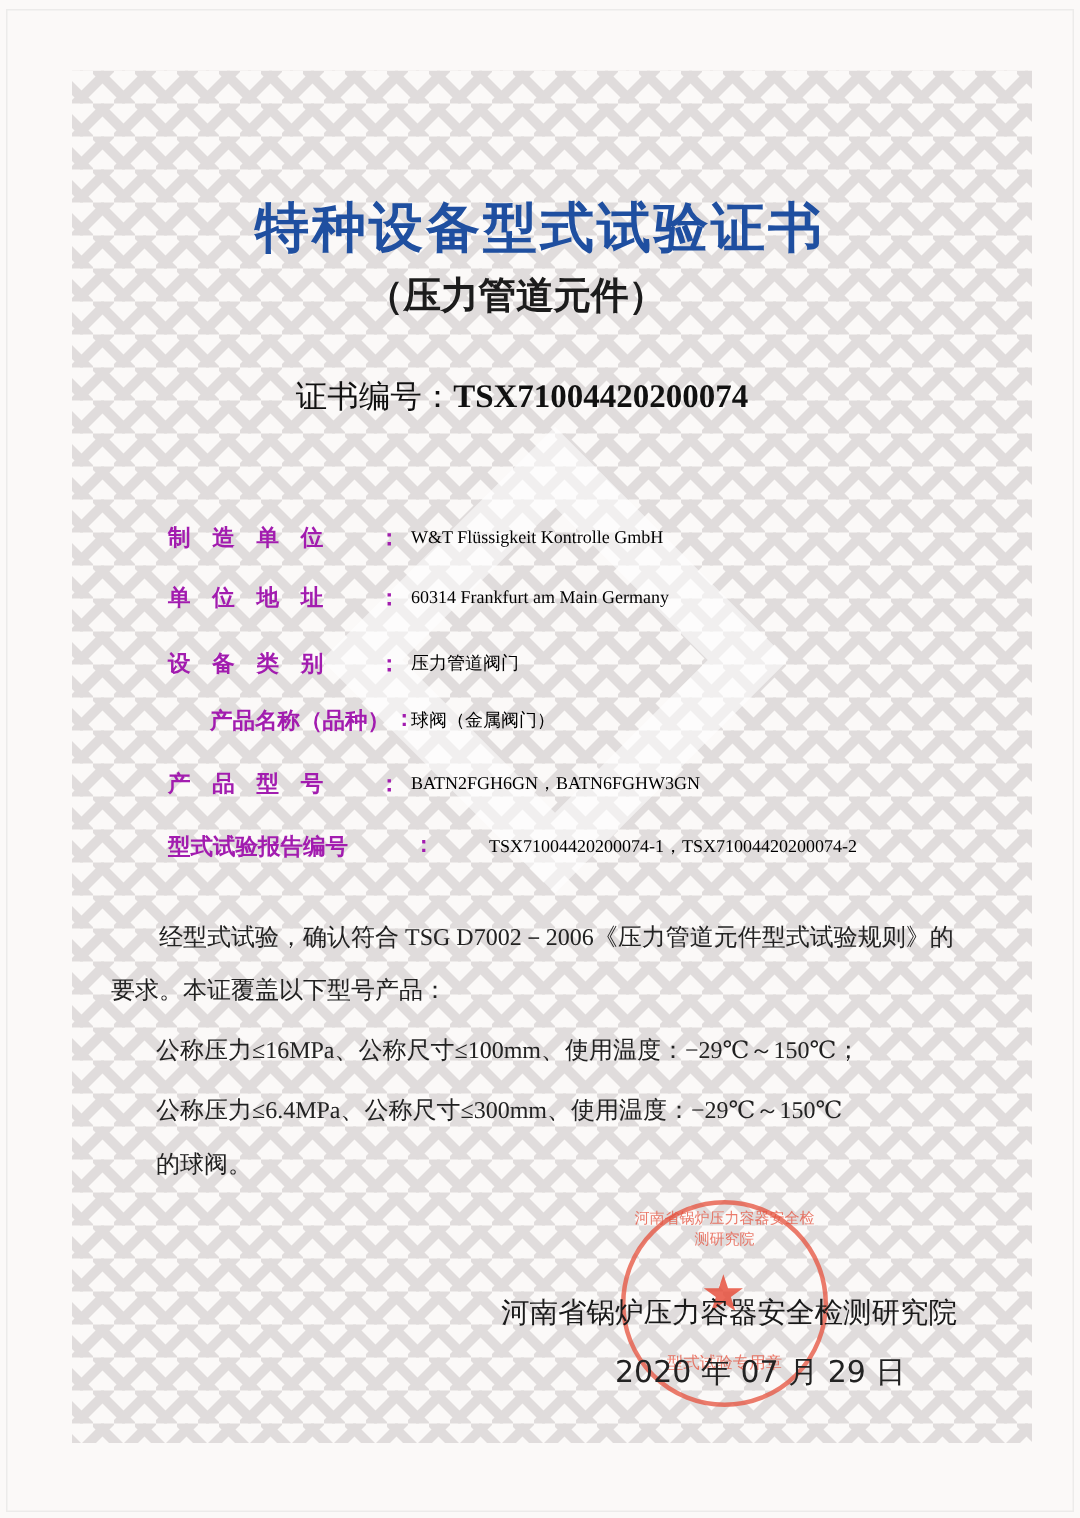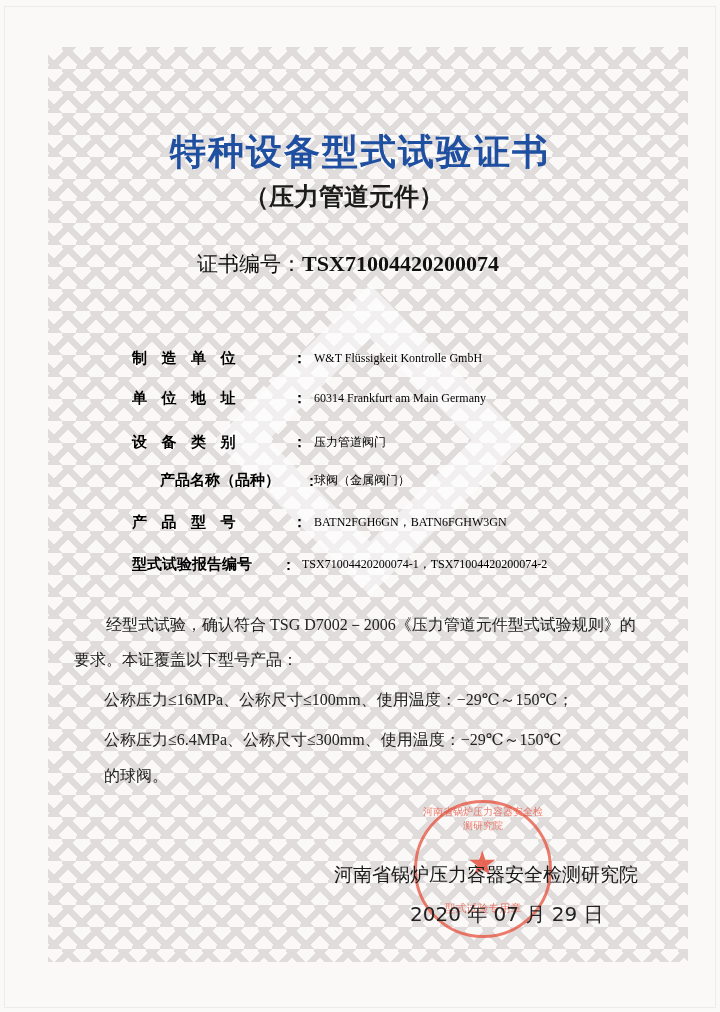--- a/index.html
+++ b/index.html
@@ -52,23 +52,22 @@
       position: absolute; left: 0; width: 696px; top: 250px;
       text-align: center; font-size: 21px; color: #111;
     }
     .certno .num { font-weight: bold; font-family: "Liberation Serif", serif; font-size: 22px; }
     .fields { position: absolute; left: 112px; top: 345px; }
     .field {
       position: absolute; left: 0; white-space: nowrap; height: 26px;
       display: flex; align-items: center;
     }
     .field .label {
-      font-weight: bold; font-size: 15px; width: 140px; color: #000000;
-      font-family: Liberation Sans, sans-serif;
-      margin-left: 20px;
+      font-weight: bold; font-size: 15px; width: 140px; color: #a21caf;
+      font-family: Liberation Mono, monospace;
     }
     .field .label.spaced { letter-spacing: 14.5px; }
     .field .value { font-size: 12px; font-family: "Liberation Serif", "DejaVu Serif", serif; color: #000000; }
     .para {
       position: absolute; font-size: 16px; color: #222;
       font-family: "Liberation Serif", "DejaVu Serif", serif; white-space: nowrap;
     }
     .stamp {
       position: absolute; left: 414px; top: 800px; width: 138px; height: 138px;
       border: 3px solid rgba(230,80,60,0.75); border-radius: 50%; box-sizing: border-box;
@@ -127,21 +126,21 @@
   <div class="field" style="top:122px;text-align:right;">
     <span class="label" style="width:148px;">产品名称（品种）</span>
     <span class="label" style="width:14px;">:</span>
     <span class="value">球阀（金属阀门）</span>
   </div>
   <div class="field" style="top:164px;">
     <span class="label spaced">产品型号</span>
     <span class="label" style="width:22px;">：</span>
     <span class="value">BATN2FGH6GN，BATN6FGHW3GN</span>
   </div>
-  <div class="field" style="top:206px;">
+  <div class="field" style="top:206px;gap:32px;">
     <span class="label" style="width:134px;">型式试验报告编号</span>
     <span class="label" style="width:16px;">:</span>
     <span class="value">TSX71004420200074-1，TSX71004420200074-2</span>
   </div>
 </div>
 
 <div class="para" style="left:106px; top:615px;">经型式试验，确认符合 TSG D7002－2006《压力管道元件型式试验规则》的</div>
 <div class="para" style="left:74px; top:650px;">要求。本证覆盖以下型号产品：</div>
 <div class="para" style="left:104px; top:690px;">公称压力≤16MPa、公称尺寸≤100mm、使用温度：−29℃～150℃；</div>
 <div class="para" style="left:104px; top:730px;">公称压力≤6.4MPa、公称尺寸≤300mm、使用温度：−29℃～150℃</div>

